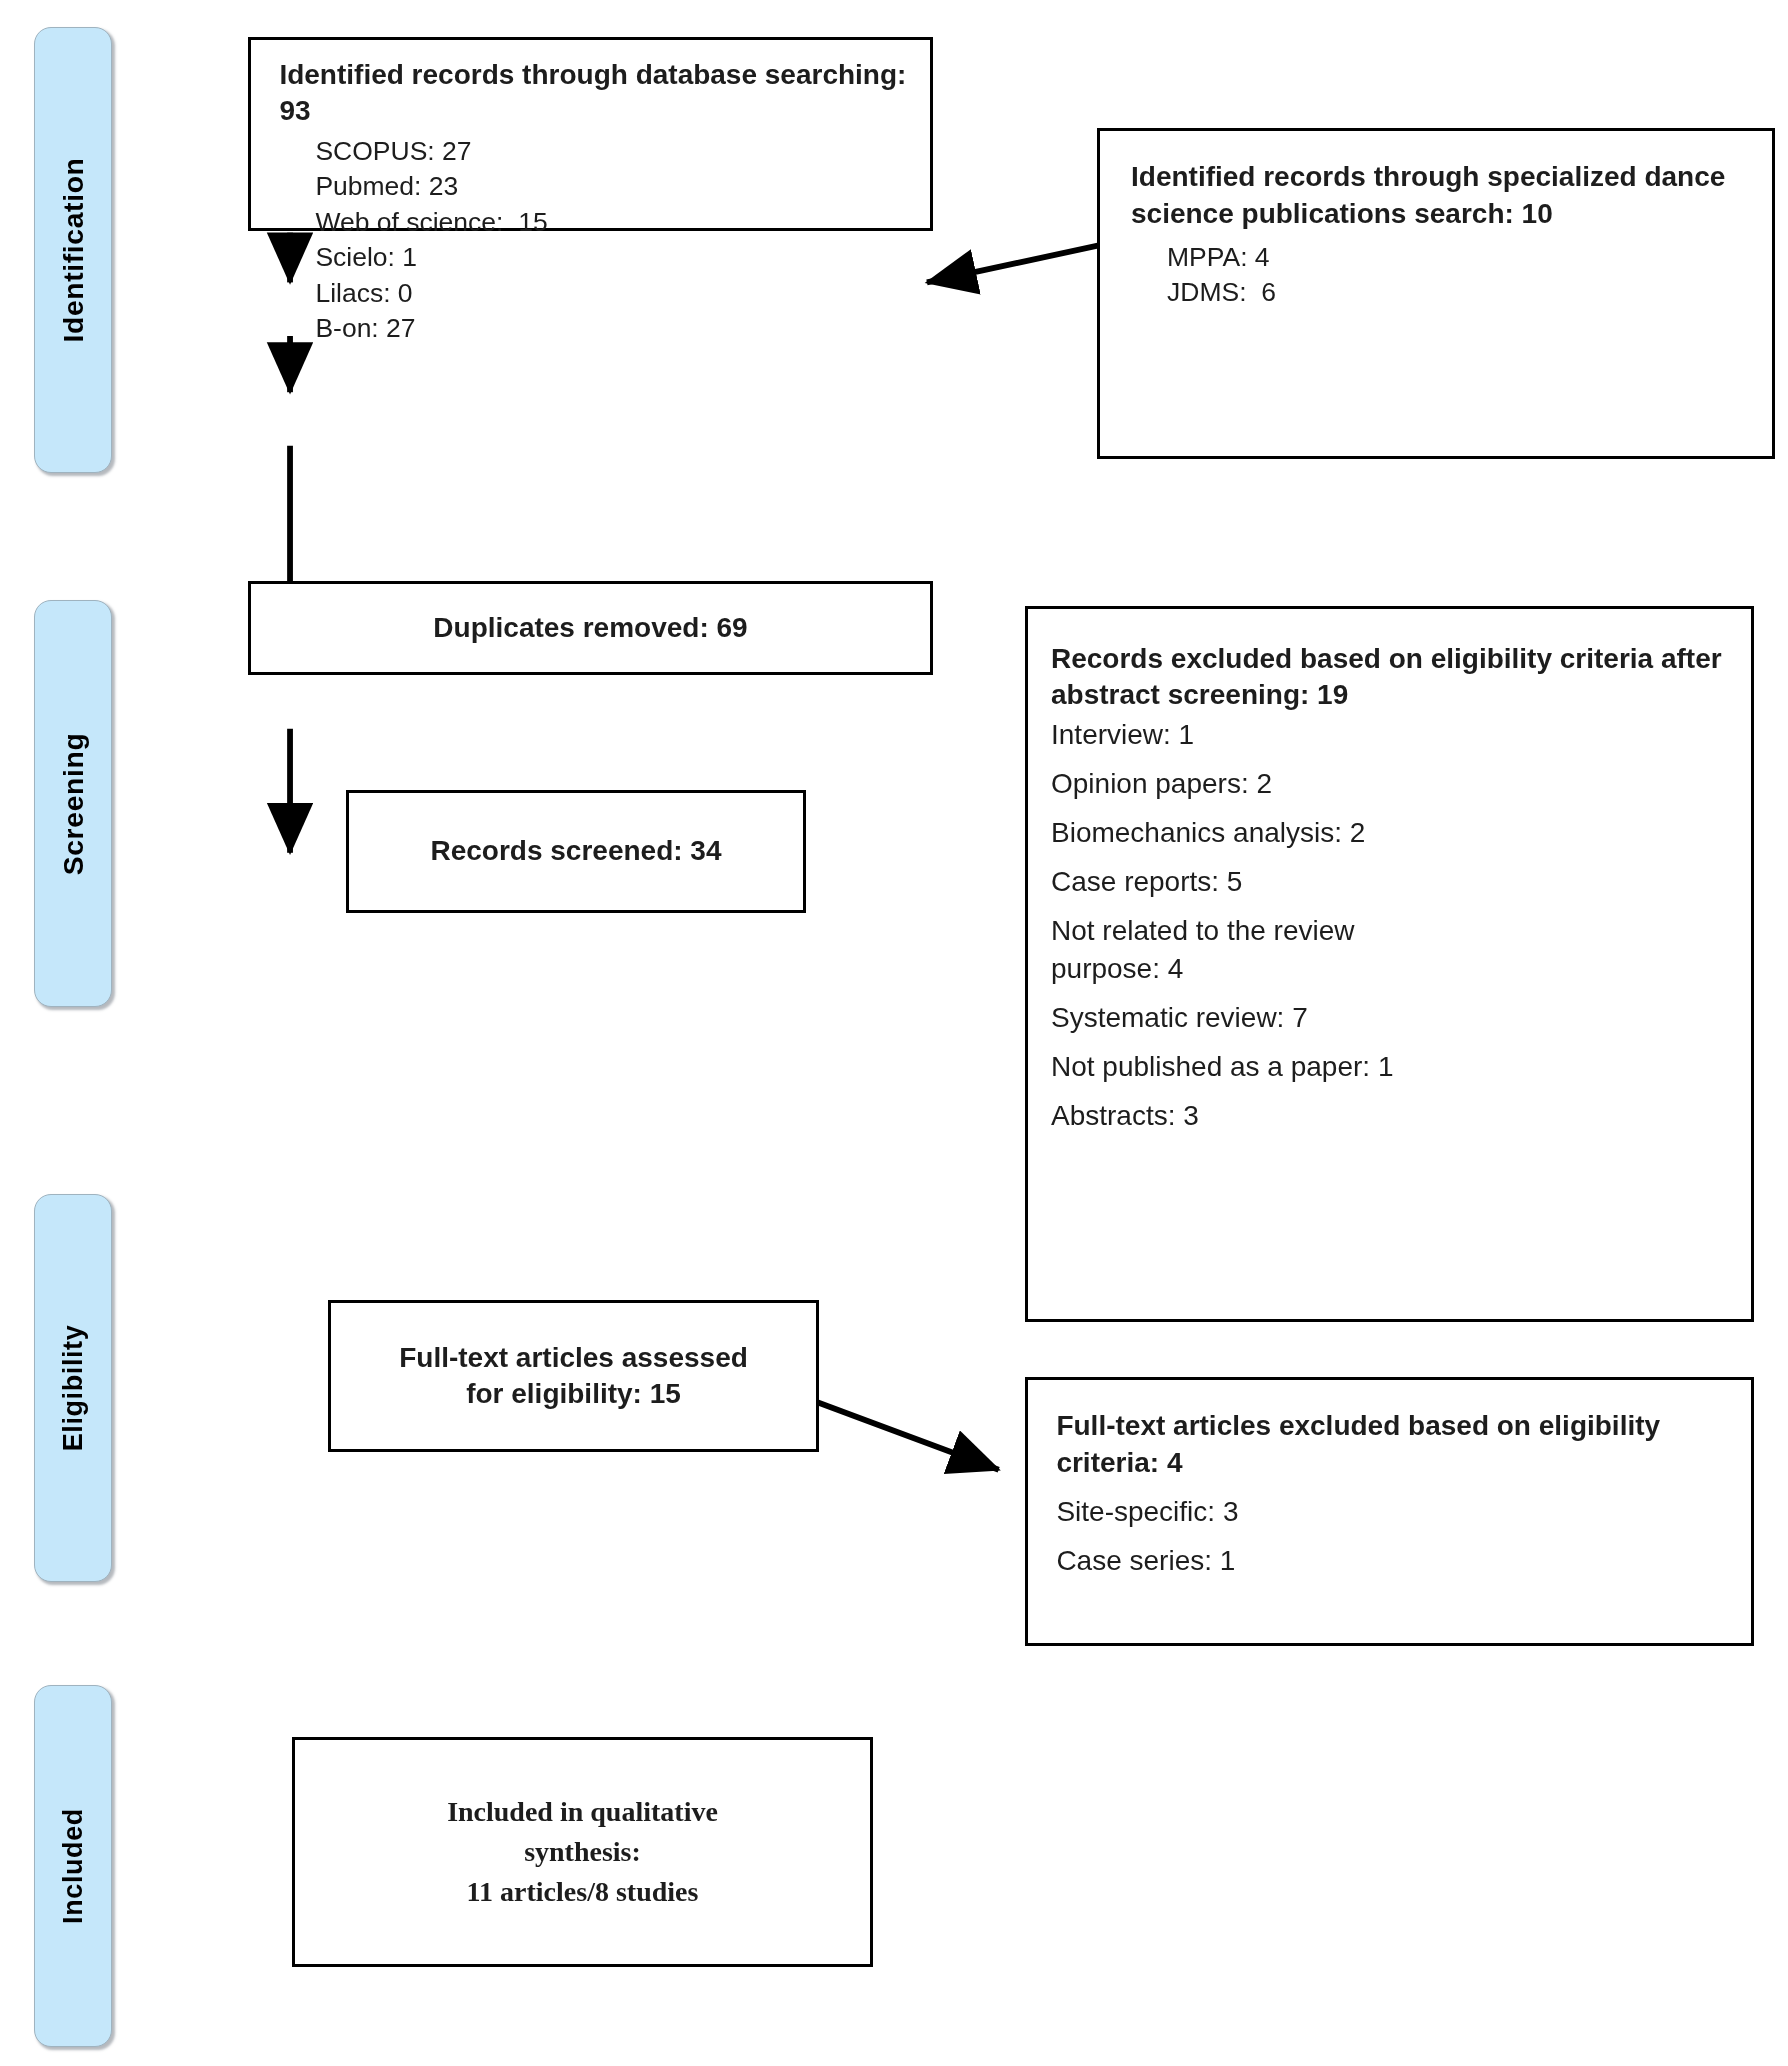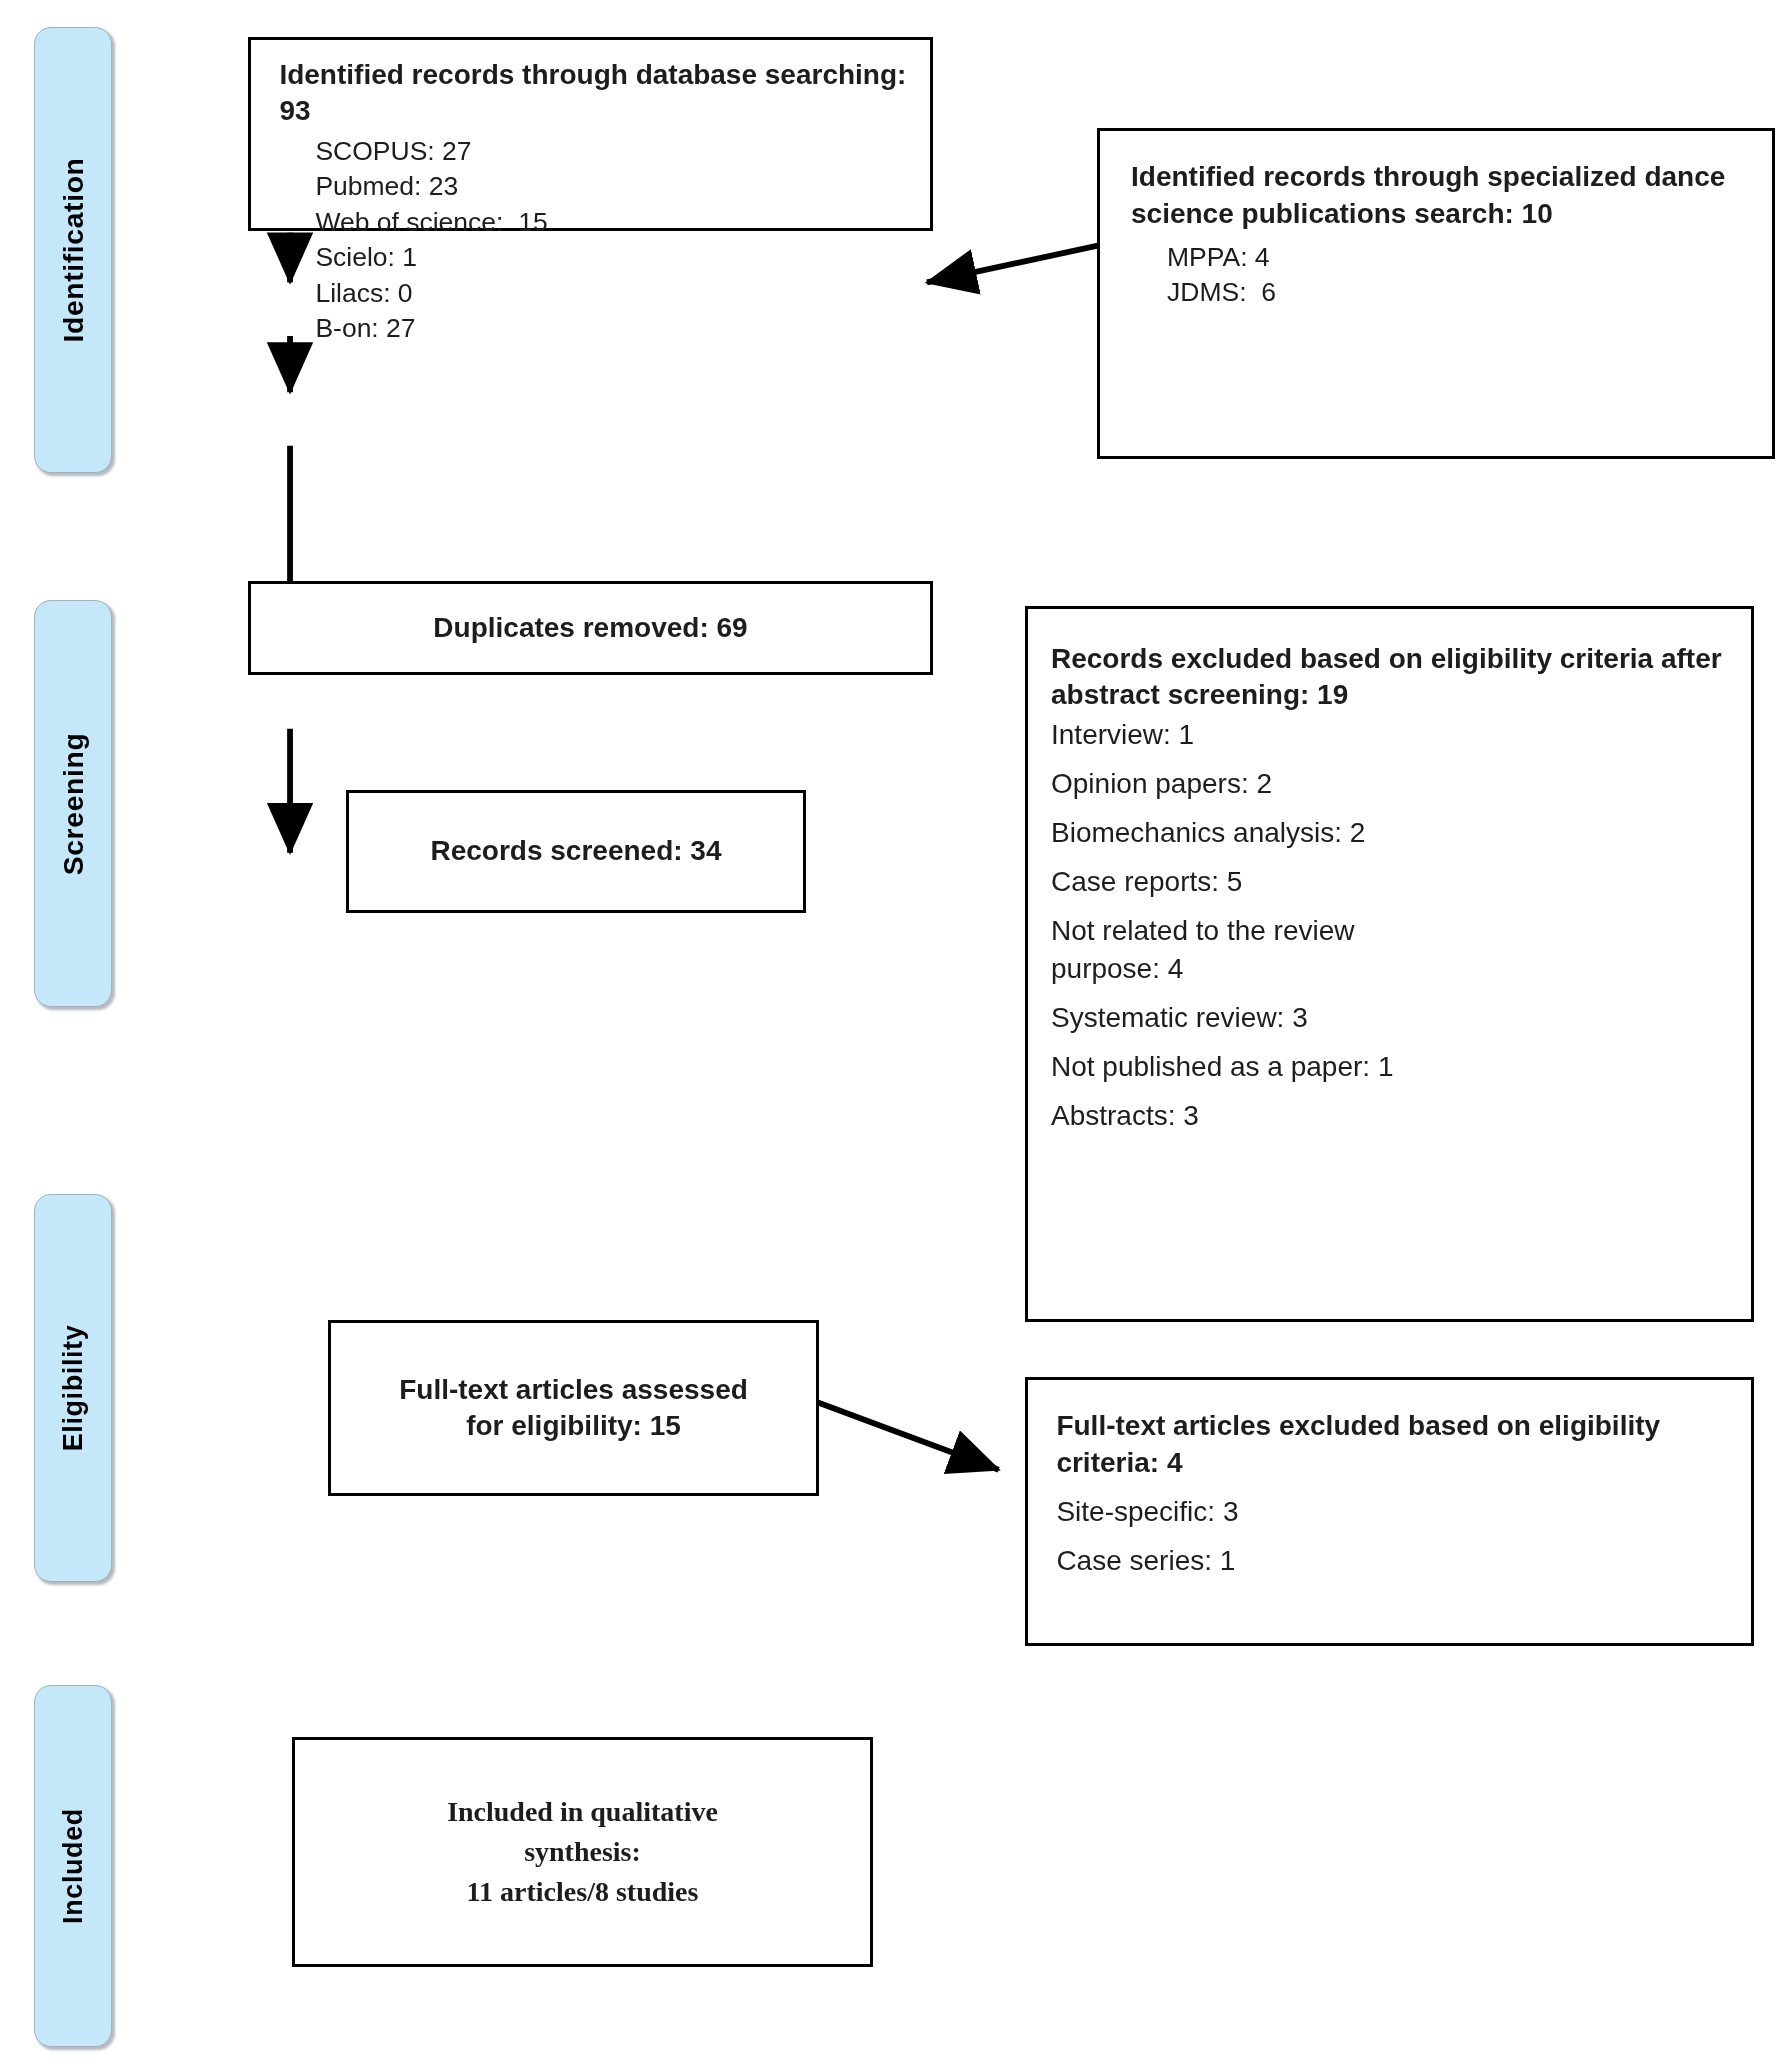--- a/index.html
+++ b/index.html
@@ -155,28 +155,28 @@
 
   <div class="box" style="left:1025px; top:606px; width:729px; height:716px;">
     <div class="box-inner left" style="padding:32px 22px 22px 23px; justify-content:flex-start;">
       <div class="b-line" style="font-size:28px;">Records excluded based on eligibility criteria after abstract screening: 19</div>
       <div style="margin-top:2px;">
         <div class="b-sub" style="font-size:28px; margin-bottom:11.6px;">Interview: 1</div>
         <div class="b-sub" style="font-size:28px; margin-bottom:11.6px;">Opinion papers: 2</div>
         <div class="b-sub" style="font-size:28px; margin-bottom:11.6px;">Biomechanics analysis: 2</div>
         <div class="b-sub" style="font-size:28px; margin-bottom:11.6px;">Case reports: 5</div>
         <div class="b-sub" style="font-size:28px; margin-bottom:11.6px; max-width:413px;">Not related to the review purpose: 4</div>
-        <div class="b-sub" style="font-size:28px; margin-bottom:11.6px;">Systematic review: 3</div>
+        <div class="b-sub" style="font-size:28px; margin-bottom:11.6px;">Systematic review: 7</div>
         <div class="b-sub" style="font-size:28px; margin-bottom:11.6px;">Not published as a paper: 1</div>
         <div class="b-sub" style="font-size:28px;">Abstracts: 3</div>
       </div>
     </div>
   </div>
 
-  <div class="box" style="left:328px; top:1300px; width:491px; height:176px;margin-top:20px;">
+  <div class="box" style="left:328px; top:1300px; width:491px; height:152px;">
     <div class="box-inner center" style="padding:0 18px;">
       <div class="b-line" style="font-size:28px;">Full-text articles assessed
 for eligibility: 15</div>
     </div>
   </div>
 
   <div class="box" style="left:1025px; top:1377px; width:729px; height:269px;">
     <div class="box-inner left" style="padding:28.4px 22px 22px 28.4px; justify-content:flex-start;">
       <div class="b-line" style="font-size:28px;">Full-text articles excluded based on eligibility criteria: 4</div>
       <div style="margin-top:11.6px;">

